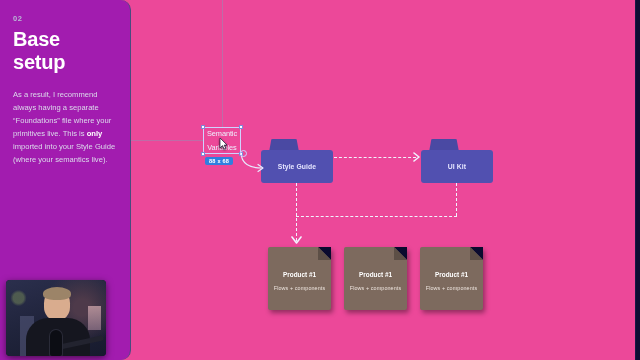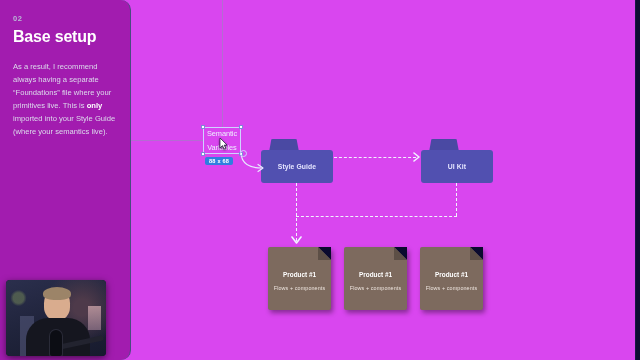--- a/index.html
+++ b/index.html
@@ -14,21 +14,21 @@
     overflow: hidden;
     background: #0a0a2e;
     font-family: "Liberation Sans", sans-serif;
     -webkit-font-smoothing: antialiased;
   }
 
   
   #canvas {
     position: absolute;
     inset: 0;
-    background: #d946ef;
+    background: #ec4899;
   }
   .edge-strip {
     position: absolute;
     top: 0;
     right: 0;
     width: 4px;
     height: 360px;
     background: #0d0d33;
     border-left: 1px solid #171746;
   }
@@ -57,21 +57,21 @@
     color: #e9e9f4;
   }
   .panel-eyebrow {
     font-size: 7.5px;
     font-weight: 700;
     letter-spacing: .6px;
     color: #b9b9d6;
     margin-bottom: 5px;
   }
   .panel-title {
-    font-size: 16px;
+    font-size: 20px;
     font-weight: 700;
     line-height: 1.17;
     letter-spacing: -.2px;
     color: #ffffff;
     margin-bottom: 13px;
   }
   .panel-para {
     font-size: 7.6px;
     line-height: 1.72;
     color: #dcdcec;

